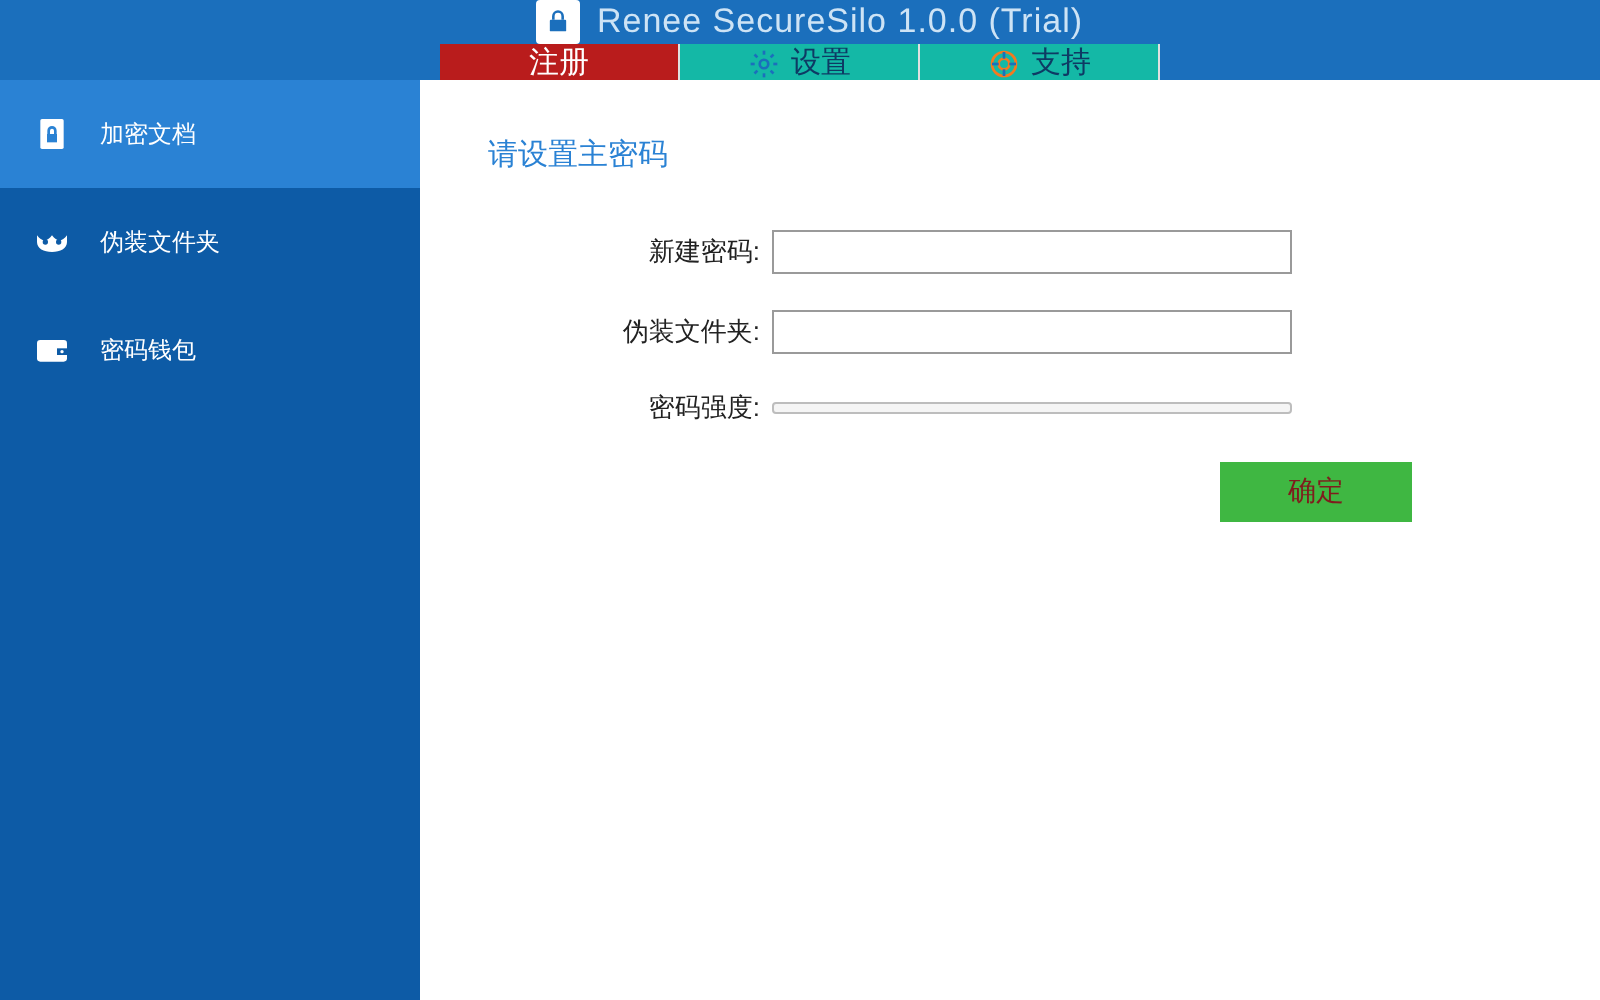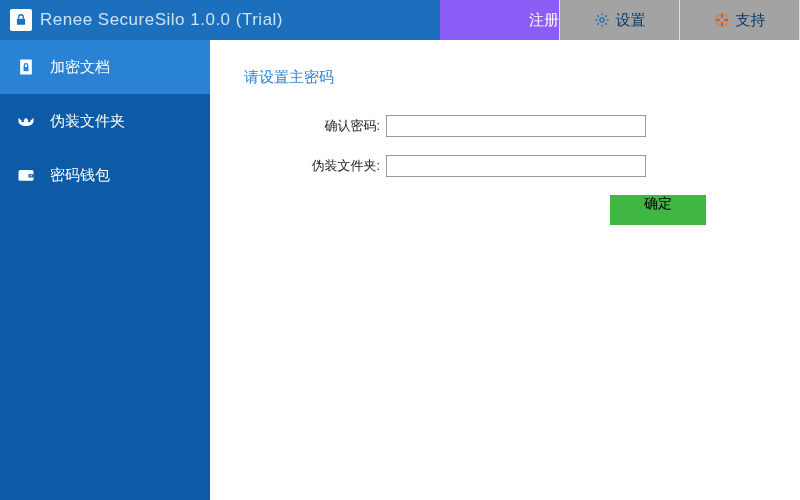--- a/index.html
+++ b/index.html
@@ -4,54 +4,55 @@
 <style>
   * { box-sizing: border-box; margin: 0; padding: 0; }
   html, body { width: 800px; height: 500px; font-family: "Microsoft YaHei", Arial, sans-serif; overflow: hidden; }
   .app { display: flex; flex-direction: column; width: 800px; height: 500px; }
   .titlebar {
     height: 40px;
     background: #1b6fbc;
     display: flex;
     align-items: center;
     color: #cde3f5;
+    flex-direction: column;
   }
   .title-left { display: flex; align-items: center; padding-left: 10px; gap: 8px; flex: 0 0 auto; }
   .title-text { font-size: 17px; letter-spacing: 0.5px; }
   .title-spacer { flex: 1; }
   .tabbar { display: flex; height: 100%; }
   .tab {
     width: 120px;
     display: flex;
     align-items: center;
     justify-content: center;
     gap: 6px;
     font-size: 15px;
     color: #0e3a64;
-    background: #a3a3a3;
+    background: #14b8a6;
     cursor: pointer;
     border-right: 1px solid #e0e0e0;
   }
-  .tab.active { background: #8b5cf6; color: #ffffff; justify-content: flex-end; }
+  .tab.active { background: #b91c1c; color: #ffffff; }
   .tab svg { flex-shrink: 0; }
   .main { display: flex; flex: 1; min-height: 0; }
   .sidebar {
     width: 210px;
     background: #0d5ba6;
     display: flex;
     flex-direction: column;
   }
   .side-item {
     height: 54px;
     display: flex;
     align-items: center;
     padding-left: 16px;
     gap: 14px;
     color: #ffffff;
-    font-size: 15px;
+    font-size: 12px;
     cursor: pointer;
   }
   .side-item.active { background: #2a82d4; }
   .content {
     flex: 1;
     background: #ffffff;
     position: relative;
     padding: 28px 30px;
   }
   .form-title { color: #2a82d4; font-size: 15px; margin-bottom: 28px; margin-left: 4px; }
@@ -72,26 +73,26 @@
     border: 1px solid #bdbdbd;
     background: #f5f5f5;
     border-radius: 2px;
   }
   .btn-row { margin-left: 60px; margin-top: 10px; display: flex; }
   .btn {
     margin-left: 310px;
     width: 96px;
     height: 30px;
     background: #3fb742;
-    color: #000000;
+    color: #7f1d1d;
     border: none;
     font-size: 14px;
     cursor: pointer;
     display: flex;
-    align-items: flex-start;
+    align-items: center;
     justify-content: center;
   }
   .title-icon-box {
     width: 22px; height: 22px;
     background: #ffffff;
     border-radius: 2px;
     display: flex; align-items: center; justify-content: center;
   }
 </style>
 </head>
@@ -179,27 +180,31 @@
         <span>密码钱包</span>
       </div>
 
     </div>
 
     <div class="content">
       <div class="form-title">请设置主密码</div>
 
       <div class="form">
         <div class="row">
-          <div class="lbl">确认密码:</div>
+          <div class="lbl">新建密码:</div>
           <input type="password" class="field" style="">
         </div>
         <div class="row">
           <div class="lbl">伪装文件夹:</div>
           <input type="password" class="field" style="">
         </div>
+        <div class="row">
+          <div class="lbl">密码强度:</div>
+          <div class="strength-bar"></div>
+        </div>
       </div>
 
       <div class="btn-row">
         <button class="btn">
           <span>确定</span>
         </button>
       </div>
     </div>
 
   </div>

